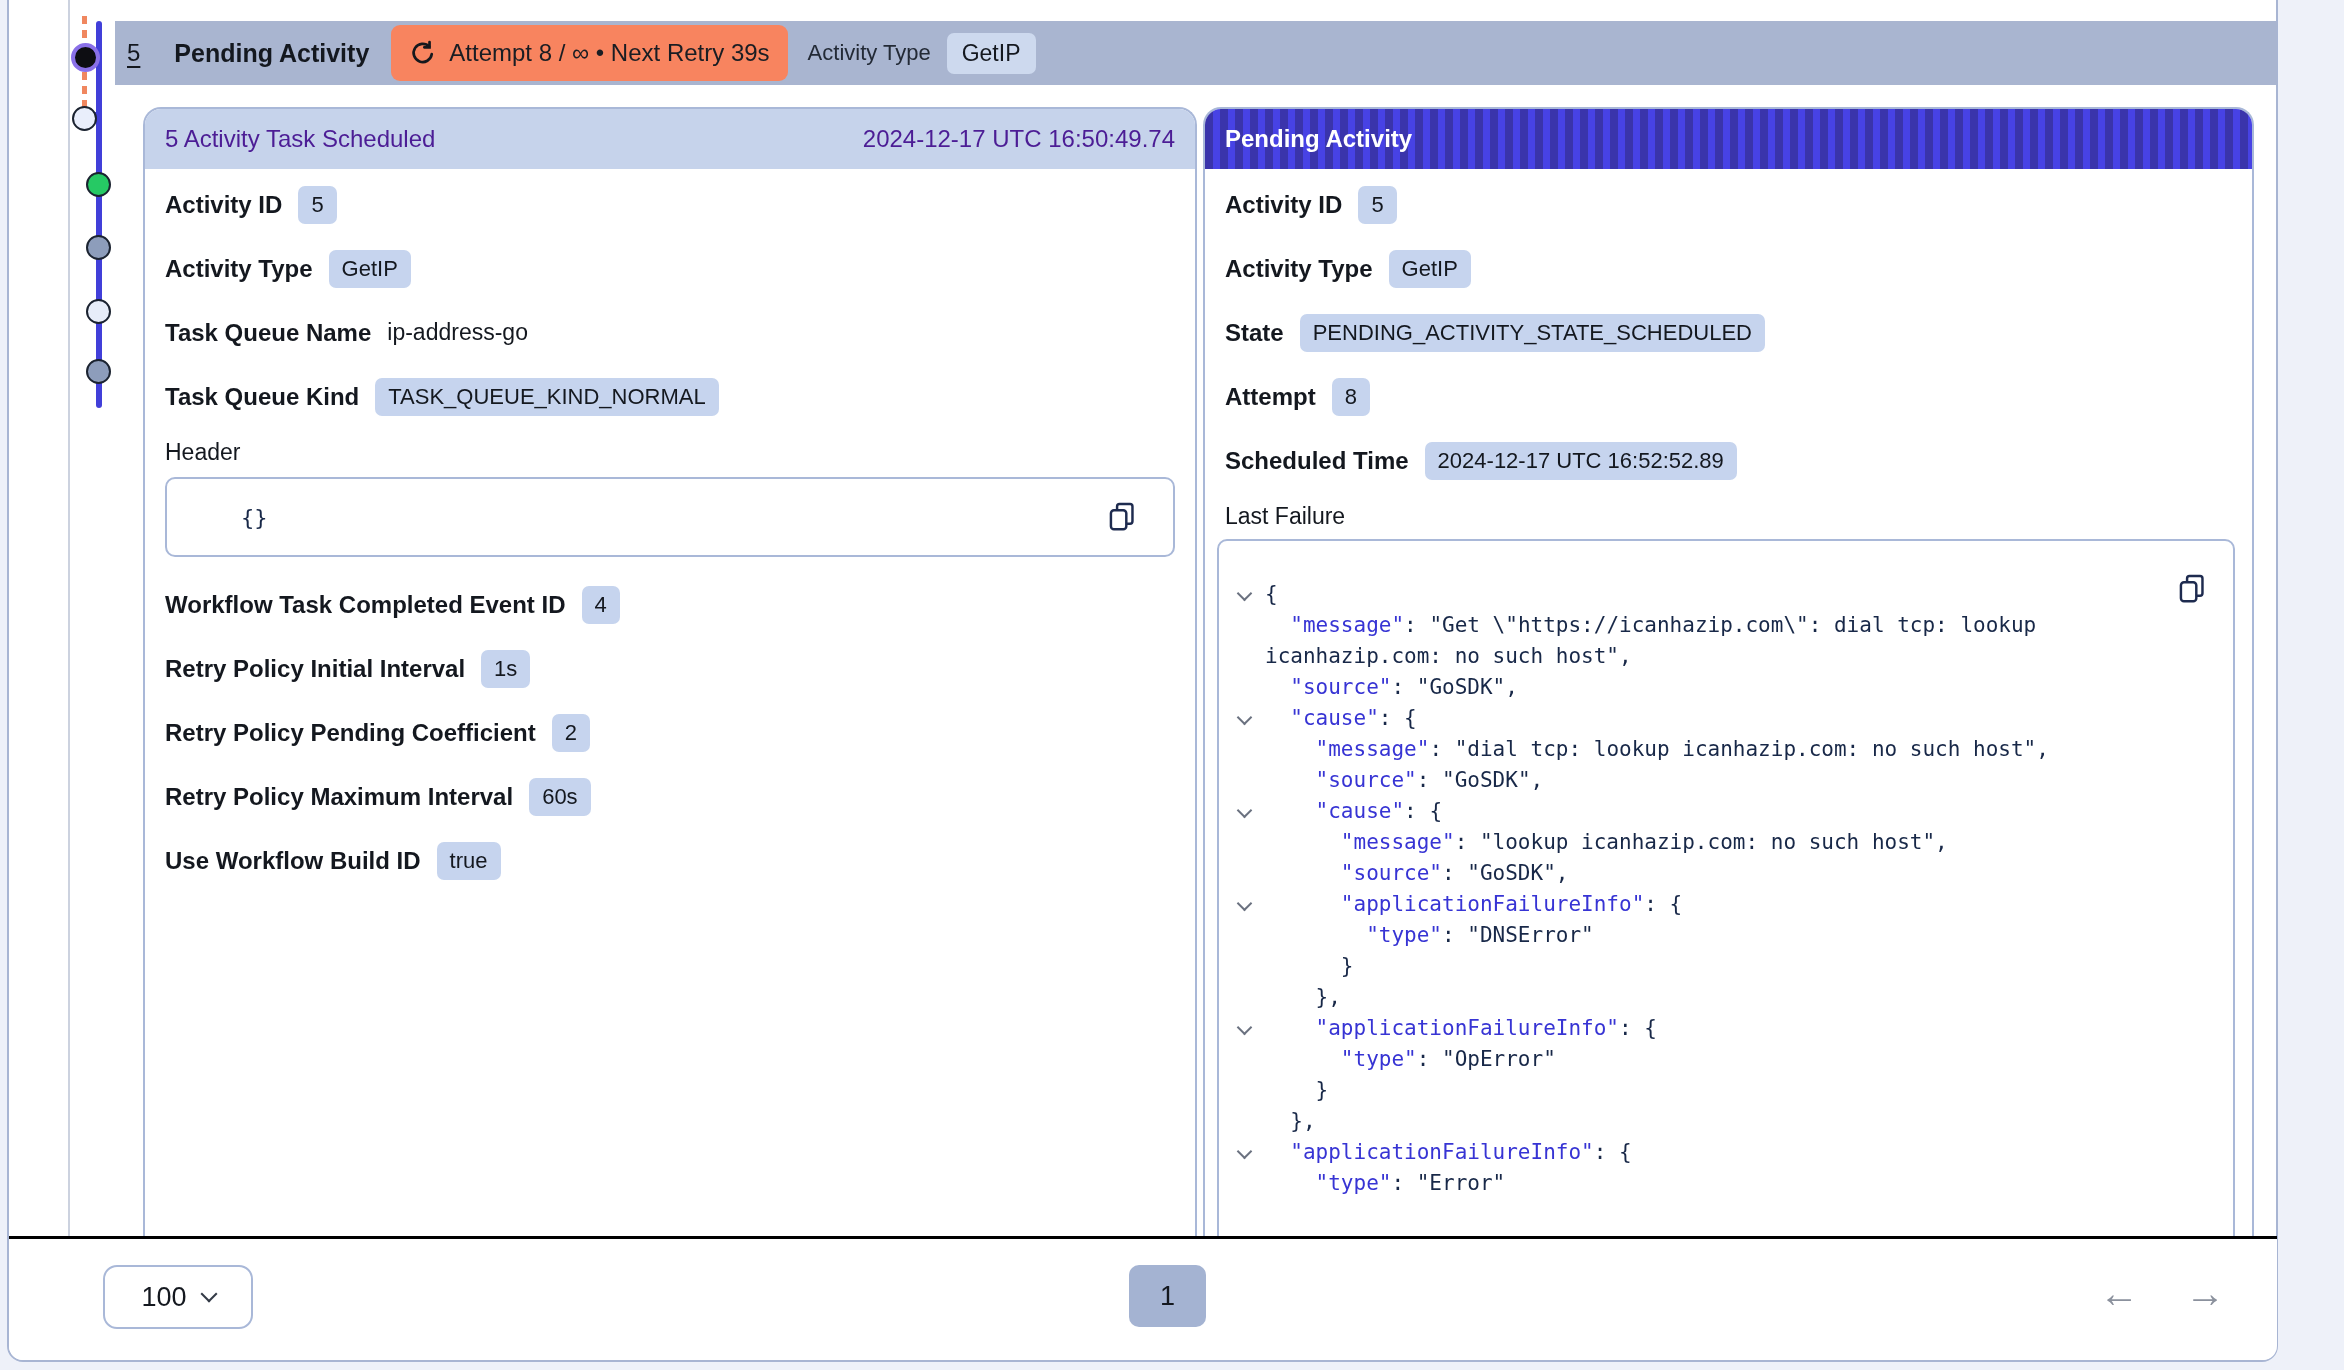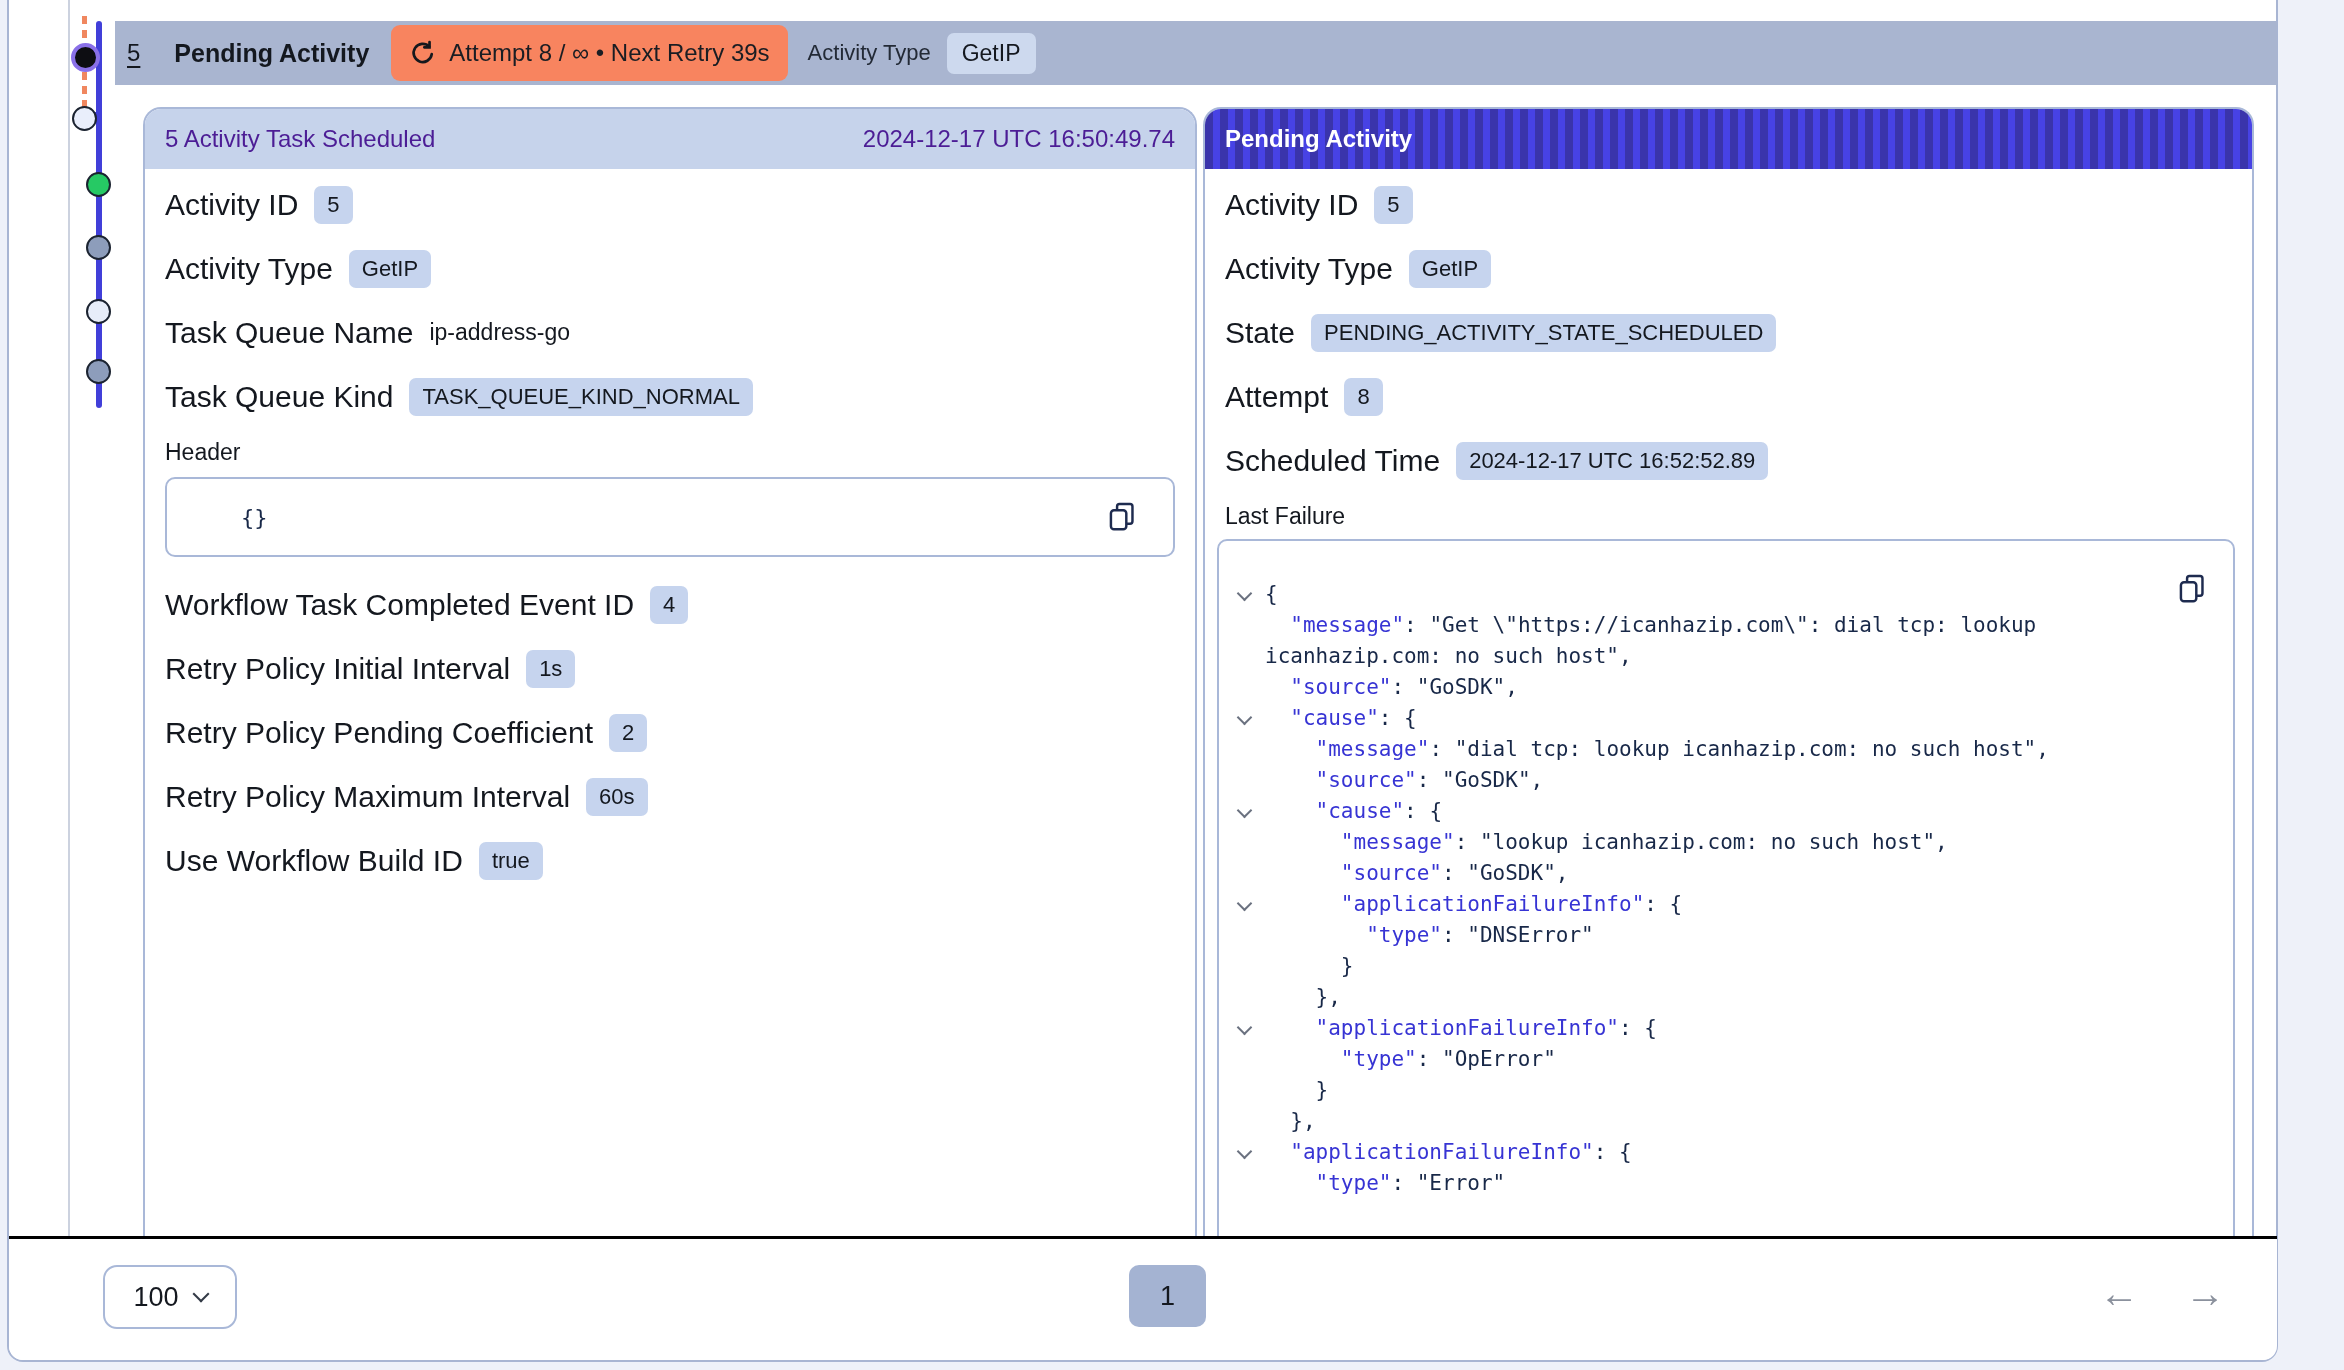--- a/index.html
+++ b/index.html
@@ -34,21 +34,21 @@
     border-bottom:none;border-radius:18px 18px 0 0;box-sizing:border-box;overflow:hidden;}
   .panel.left{left:143px;width:1054px;}
   .panel.right{left:1203px;width:1051px;}
   .panel-head{height:60px;display:flex;align-items:center;justify-content:space-between;
     padding:0 20px;background:var(--panel-header,#c6d3eb);font-size:24px;color:#4c1d95;}
   .panel-head.striped{background:repeating-linear-gradient(90deg,var(--stripe-dark,#3a34ab) 0 8px,var(--stripe-bright,#4742e5) 8px 15px);
     color:#fff;font-weight:bold;justify-content:flex-start;}
   .panel-body{padding:14px 20px 0 20px;}
 
   .field-row{display:flex;align-items:center;gap:16px;min-height:43px;margin-bottom:21px;}
-  .field-label{font-size:30px;color:#14181f;}
+  .field-label{font-size:24px;color:#14181f;font-weight:bold;}
   .field-badge{background:var(--badge,#c6d4ee);border-radius:7px;padding:6px 13px;font-size:22px;color:#14181f;}
   .field-link{font-size:23px;color:#14181f;text-underline-offset:6px;cursor:pointer;}
 
   .hdr-label{font-size:23px;color:#14181f;height:30px;}
   .hdr-box{margin-top:8px;height:80px;border:2px solid var(--border,#a9b8d8);border-radius:10px;box-sizing:border-box;
     display:flex;align-items:center;position:relative;margin-bottom:26px;}
   .hdr-code{font-family:"DejaVu Sans Mono","Liberation Mono",monospace;font-size:22px;color:var(--json-text,#182848);padding-left:74px;}
   .copy-btn{position:absolute;right:36px;top:50%;transform:translateY(-50%);background:none;border:none;padding:0;cursor:pointer;line-height:0;}
 
   .code-box{position:relative;margin-top:6px;margin-left:-8px;width:1018px;height:764px;border:2px solid var(--border,#a9b8d8);
@@ -57,21 +57,21 @@
   .code-line{position:relative;white-space:pre;font-family:"DejaVu Sans Mono","Liberation Mono",monospace;
     font-size:21px;line-height:31px;color:var(--json-text,#182848);}
   .tok-k{color:var(--json-key,#3734d4);}
   .tok-p{color:var(--json-text,#182848);}
   .code-chevron{position:absolute;left:-26px;top:9px;width:9px;height:9px;
     border-right:2.5px solid #6b7280;border-bottom:2.5px solid #6b7280;transform:rotate(45deg);cursor:pointer;}
 
   
   .pagination{position:absolute;left:9px;top:1236px;width:2268px;height:124px;background:#fff;
     border-top:3px solid var(--footer-line,#000);border-radius:0 0 14px 14px;box-sizing:border-box;}
-  .page-size{position:absolute;left:94px;top:26px;width:134px;height:64px;border:2px solid var(--border,#a9b8d8);
+  .page-size{position:absolute;left:94px;top:26px;width:150px;height:64px;border:2px solid var(--border,#a9b8d8);
     border-radius:14px;box-sizing:border-box;display:flex;align-items:center;justify-content:center;gap:16px;
     font-size:27px;color:#14181f;cursor:pointer;background:#fff;}
   .sel-chevron{width:10px;height:10px;border-right:2.5px solid #333a46;border-bottom:2.5px solid #333a46;
     transform:rotate(45deg);margin-top:-6px;}
   .page-btn{position:absolute;left:1120px;top:26px;width:77px;height:62px;background:var(--page-button,#a4b3d2);
     border-radius:10px;display:flex;align-items:center;justify-content:center;font-size:27px;color:#14181f;cursor:pointer;}
   .nav-arrow{position:absolute;top:34px;font-size:40px;color:var(--arrow-gray,#8b919d);cursor:pointer;line-height:1;}
   .nav-arrow.prev{left:2090px;}
   .nav-arrow.next{left:2176px;}
 </style>

